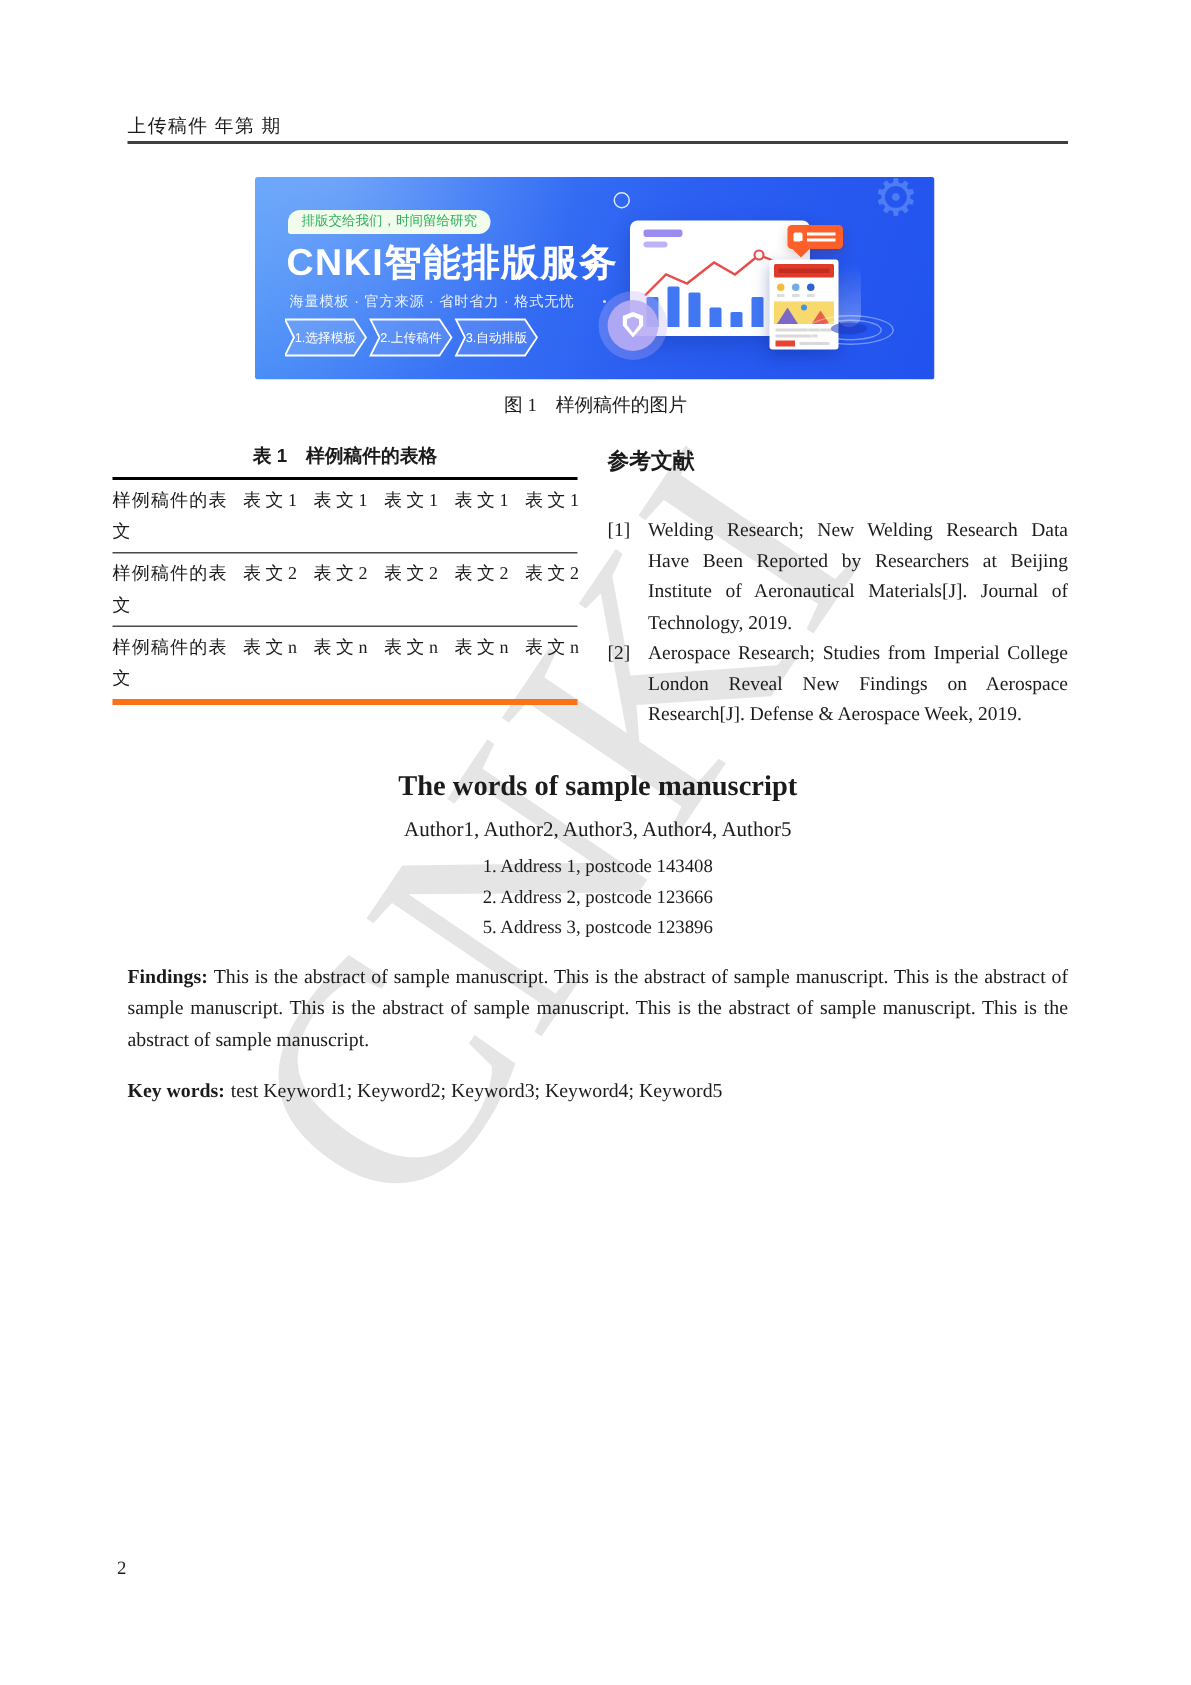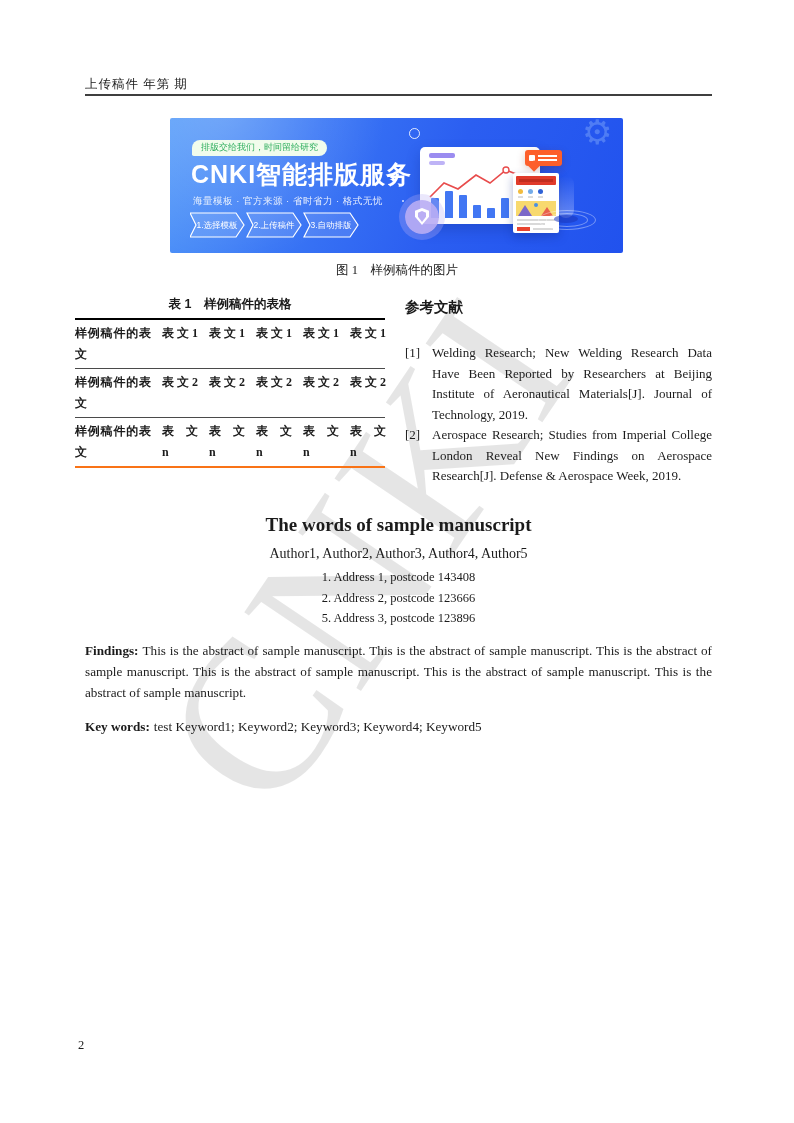--- a/index.html
+++ b/index.html
@@ -89,21 +89,21 @@
   .mini-dot1{position:absolute;left:206px;top:46px;width:2px;height:2px;border-radius:50%;background:rgba(255,255,255,0.8);}
   .mini-dot2{position:absolute;left:232px;top:82px;width:2px;height:2px;border-radius:50%;background:rgba(255,255,255,0.8);}
   
   .fig-caption{position:absolute;left:0;top:262px;width:794px;text-align:center;font-size:12.5px;}
   
   .two-col{position:absolute;left:75px;top:296px;width:637px;display:flex;gap:20px;}
   .col-left{width:310px;flex:none;}
   .col-right{width:307px;flex:none;}
   .sec-head{text-align:center;font-size:17px;margin:0 0 21px 0;font-weight:normal;letter-spacing:1px;}
   .tbl-title{text-align:center;font-size:12.5px;font-weight:bold;font-family:"Liberation Sans",sans-serif;margin:0 0 5px 0;}
-  .smp-table{border-top:2px solid #000;border-bottom:2px solid #f97316;font-weight:bold;}
+  .smp-table{border-top:2px solid #000;border-bottom:4px solid #f97316;}
   .trow{display:flex;padding:3px 0;border-bottom:1px solid #4a4a4a;font-size:12px;line-height:21px;}
   .trow:last-child{border-bottom:none;}
   .tlabel{width:76px;flex:none;text-align:justify;text-justify:inter-character;}
   .tcell{width:36px;flex:none;margin-left:11px;text-align:justify;text-justify:inter-character;}
   .ref-head{font-family:"Liberation Sans",sans-serif;font-weight:bold;font-size:14.5px;margin:2px 0 26px 0;}
   .ref{display:flex;font-size:13px;line-height:20.5px;}
   .ref .num{width:27px;flex:none;}
   .ref .txt{flex:1;text-align:justify;}
   
   .manuscript{position:absolute;left:85px;top:514px;width:627px;}

